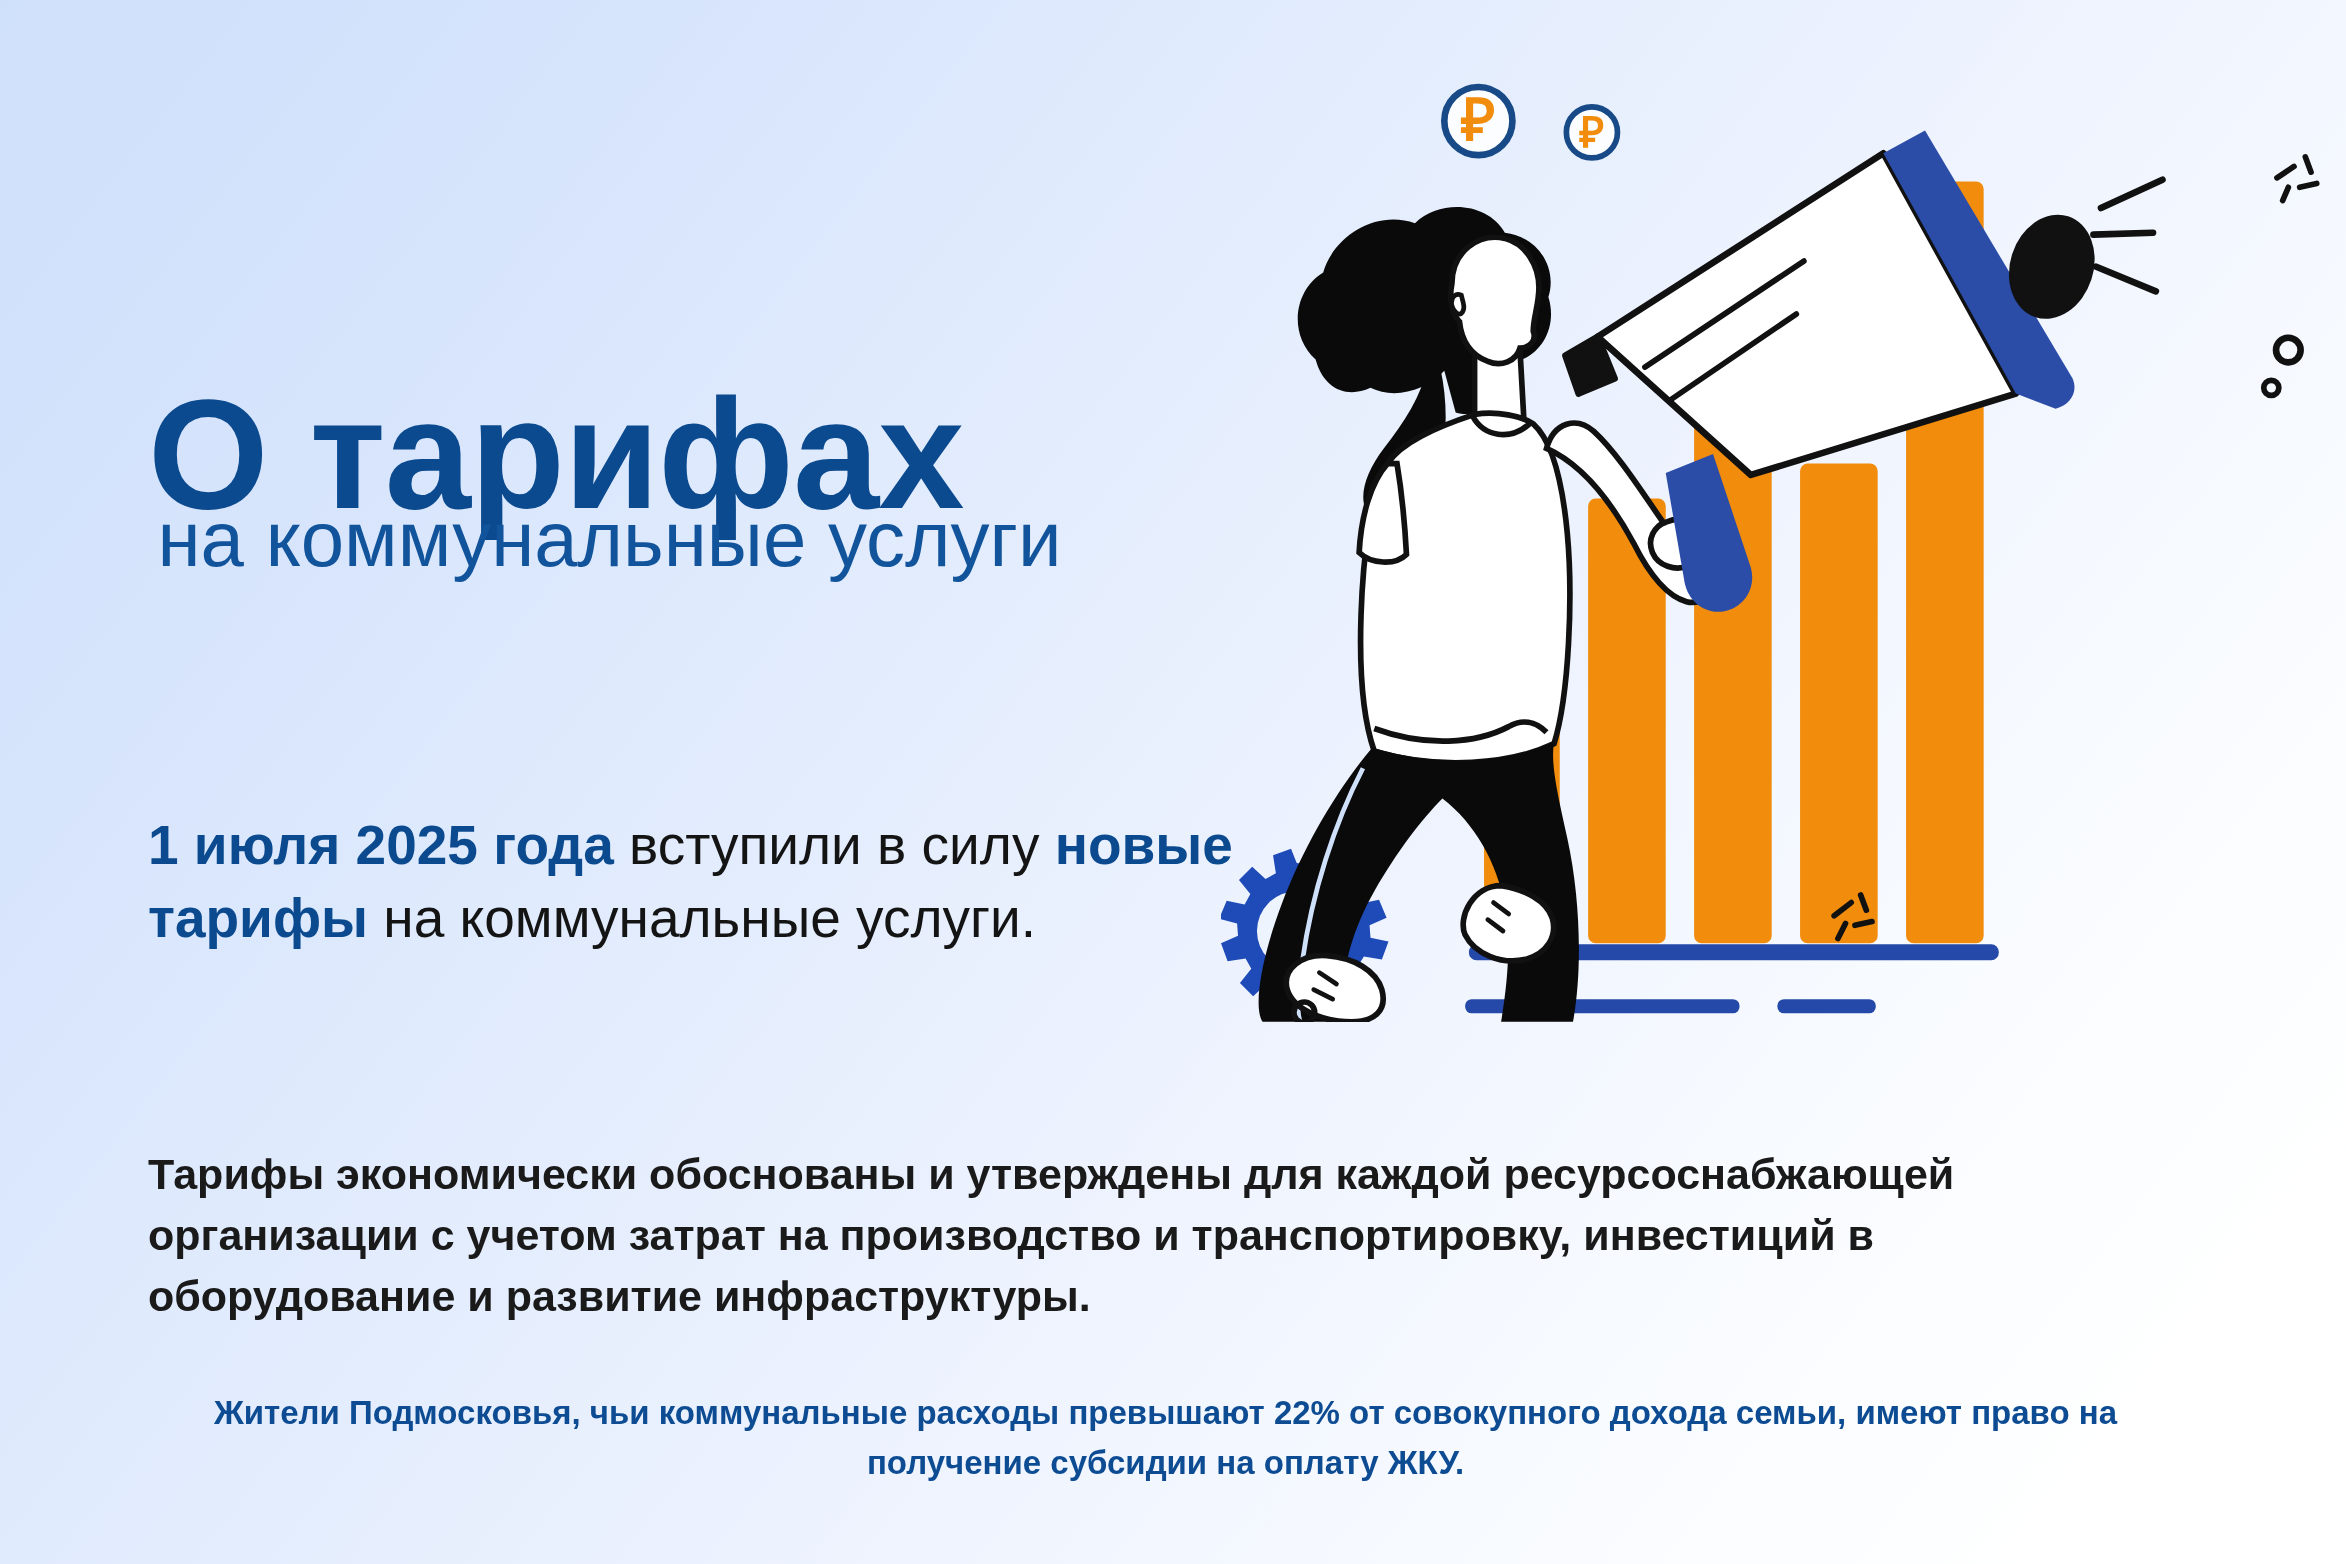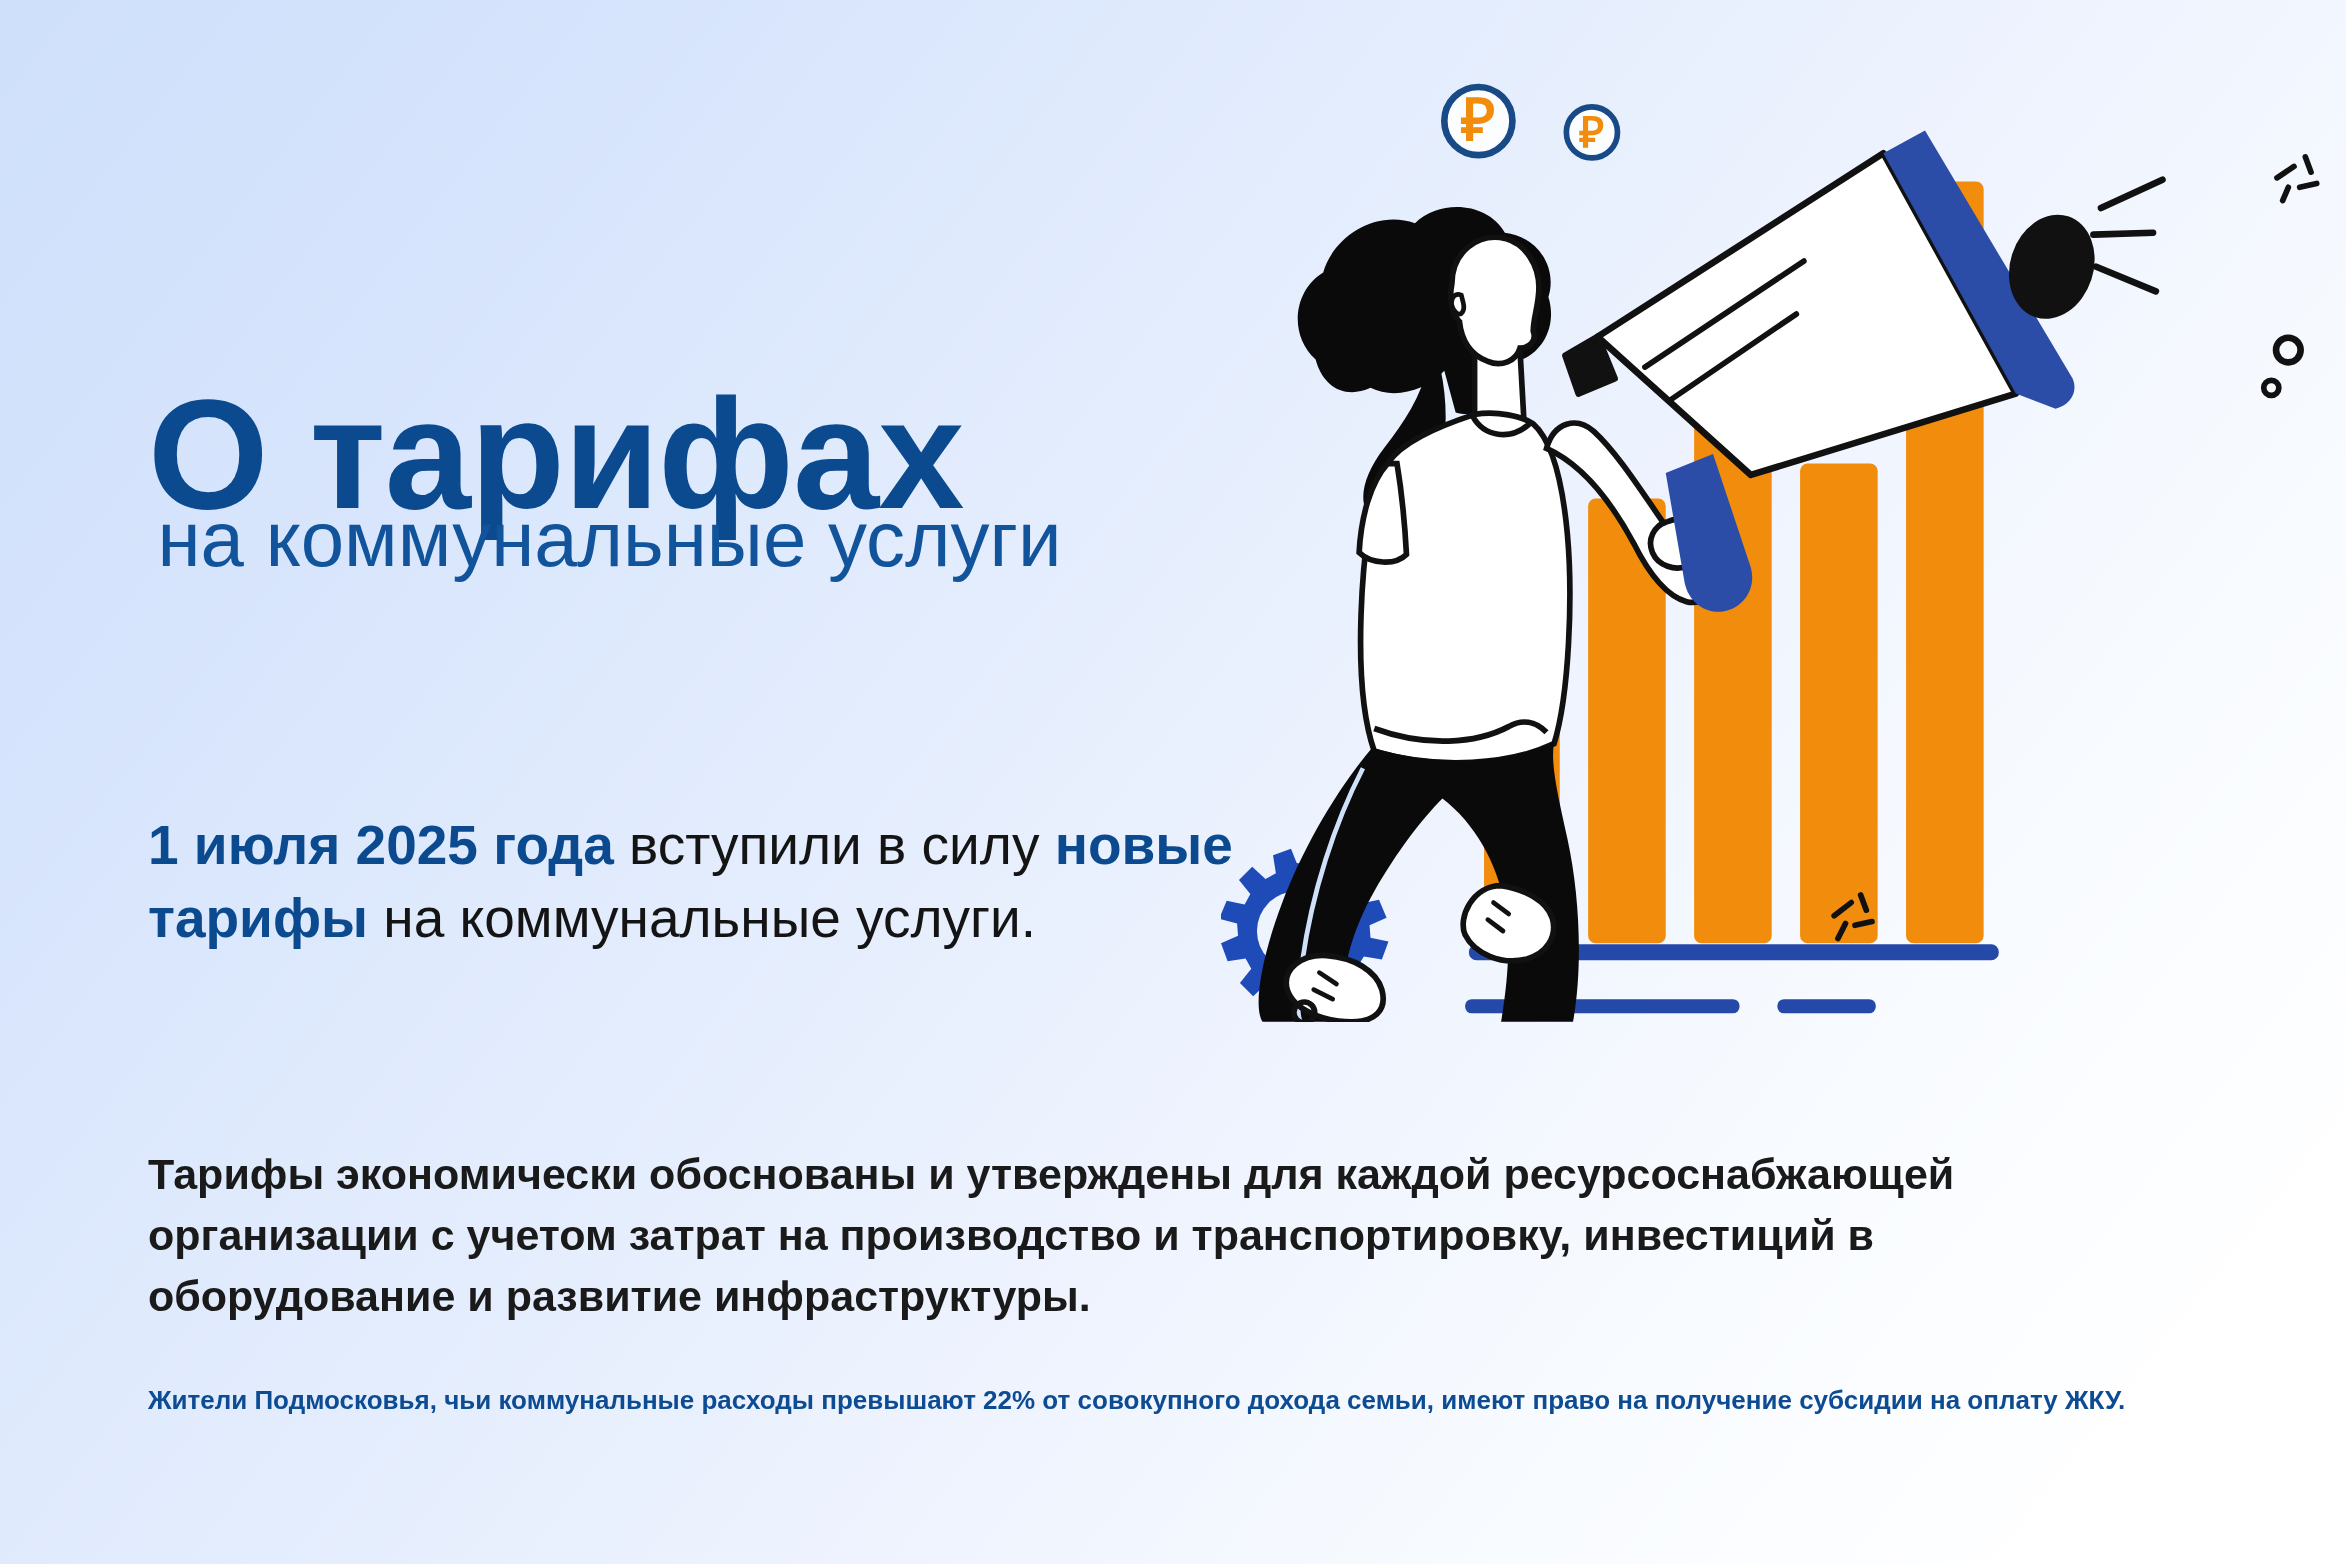--- a/index.html
+++ b/index.html
@@ -84,24 +84,25 @@
     line-height: 1.42;
     color: #1a1a1a;
     font-weight: 700;
   }
 
   .footer-note {
     position: absolute;
     left: 0;
     top: 1355px;
     width: 2035px;
-    font-size: 26px;
+    font-size: 33px;
     line-height: 1.52;
     color: #0d4c93;
     font-weight: 700;
+    text-align: center;
   }
 
   
   .illo {
     position: absolute;
     left: 1221px;
     top: 66px;
     width: 1126px;
     height: 956px;
   }

